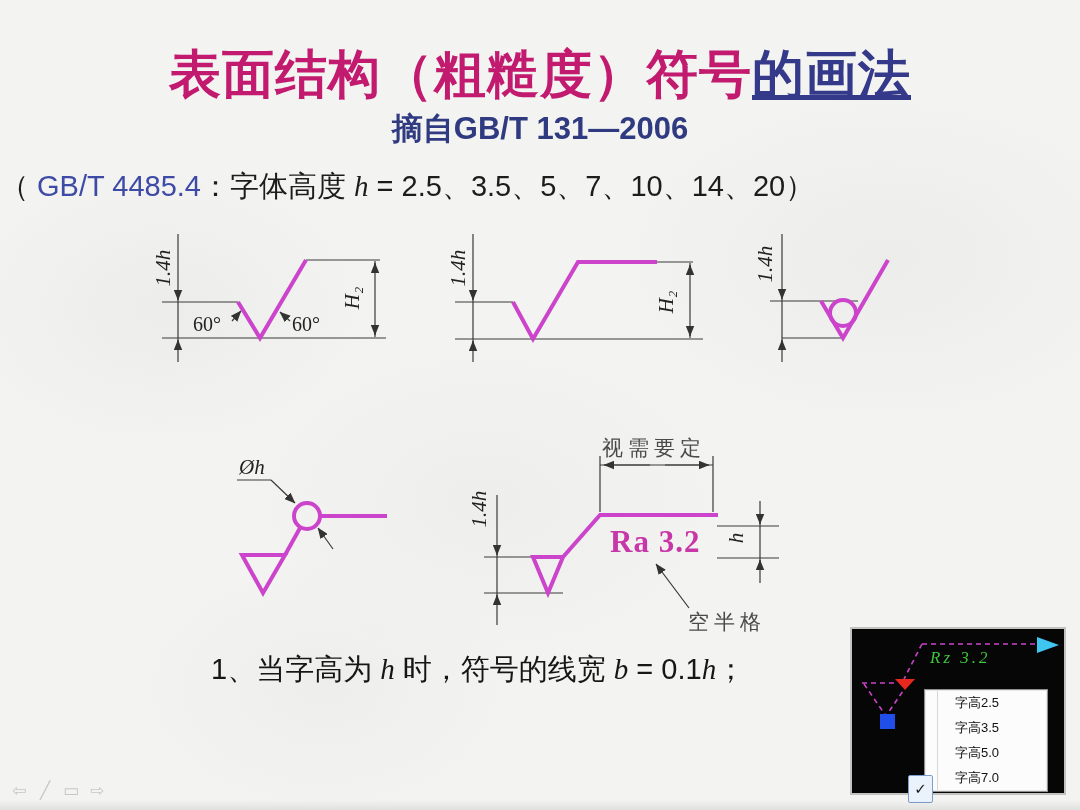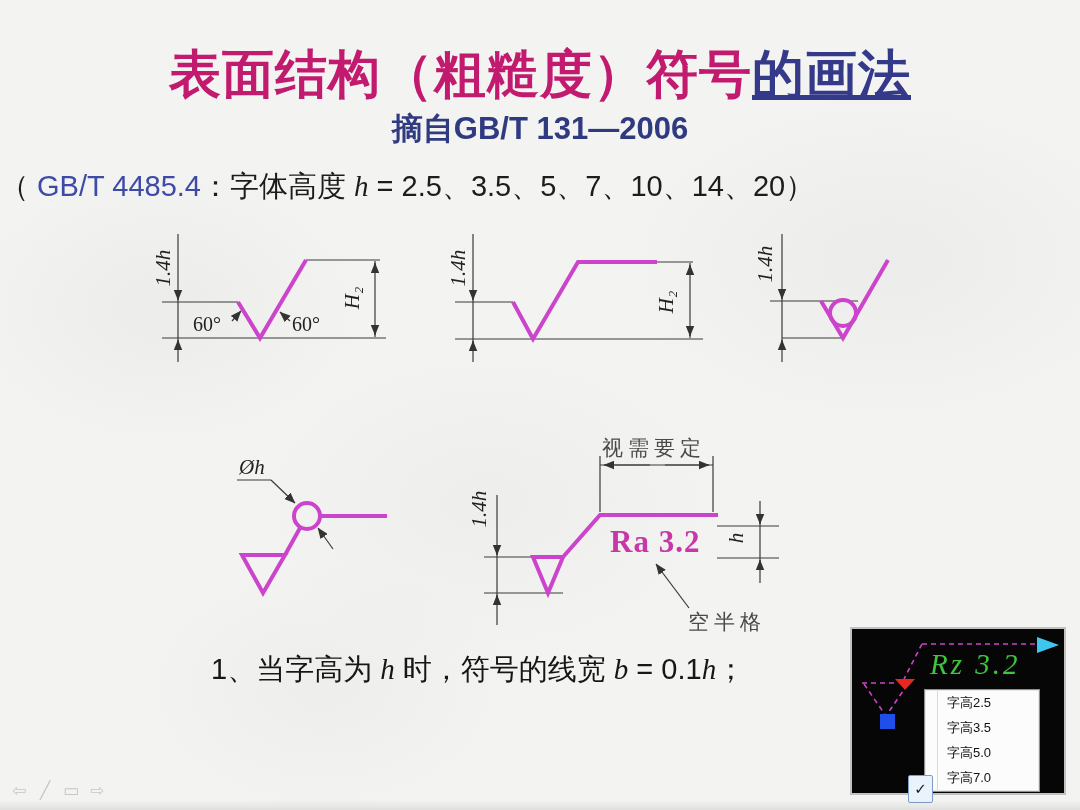--- a/index.html
+++ b/index.html
@@ -39,23 +39,23 @@
     font-weight:600;fill:#C837A8;letter-spacing:1px;}
   
   .notes{position:absolute;left:183px;top:645px;font-size:29px;color:#161616;
     line-height:48px;margin-left:28px;}
   .notes .var{font-family:"Liberation Serif","DejaVu Serif",serif;font-style:italic;}
   
   .cad{position:absolute;left:850px;top:627px;width:212px;height:164px;
     background:#060606;border:2px solid #C2C2C2;}
   .cad .rz{position:absolute;left:78px;top:19px;
     font-family:"Liberation Serif","DejaVu Serif",serif;font-style:italic;
-    font-size:29px;color:#3EC43E;letter-spacing:3px;}
+    font-size:17px;color:#3EC43E;letter-spacing:3px;}
   .menu{position:absolute;left:72px;top:60px;width:114px;height:101px;
-    background:#FCFCFC;border:1px solid #8F8F8F;box-shadow:inset 0 0 0 1px #E8E8E8;}
+    background:#FCFCFC;border:1px solid #8F8F8F;box-shadow:inset 0 0 0 1px #E8E8E8;padding-left:8px;}
   .menu .gutter{position:absolute;left:12px;top:1px;bottom:1px;border-left:1px solid #D8D8D8;}
   .menu-item{position:relative;height:25px;line-height:25px;padding-left:22px;
     font-size:13px;color:#111;margin-top:0;}
   .menu-item:first-child{margin-top:3px;}
   .checkbtn{position:absolute;left:-17px;top:85px;width:23px;height:26px;
     background:#EAF2FC;border:1px solid #7E9CC9;border-radius:2px;
     text-align:center;line-height:26px;font-size:15px;font-weight:700;color:#1A1A1A;}
   
   .ptoolbar{position:absolute;left:10px;top:780px;display:flex;gap:8px;
     font-size:17px;color:#BDBDBD;opacity:.8;}

